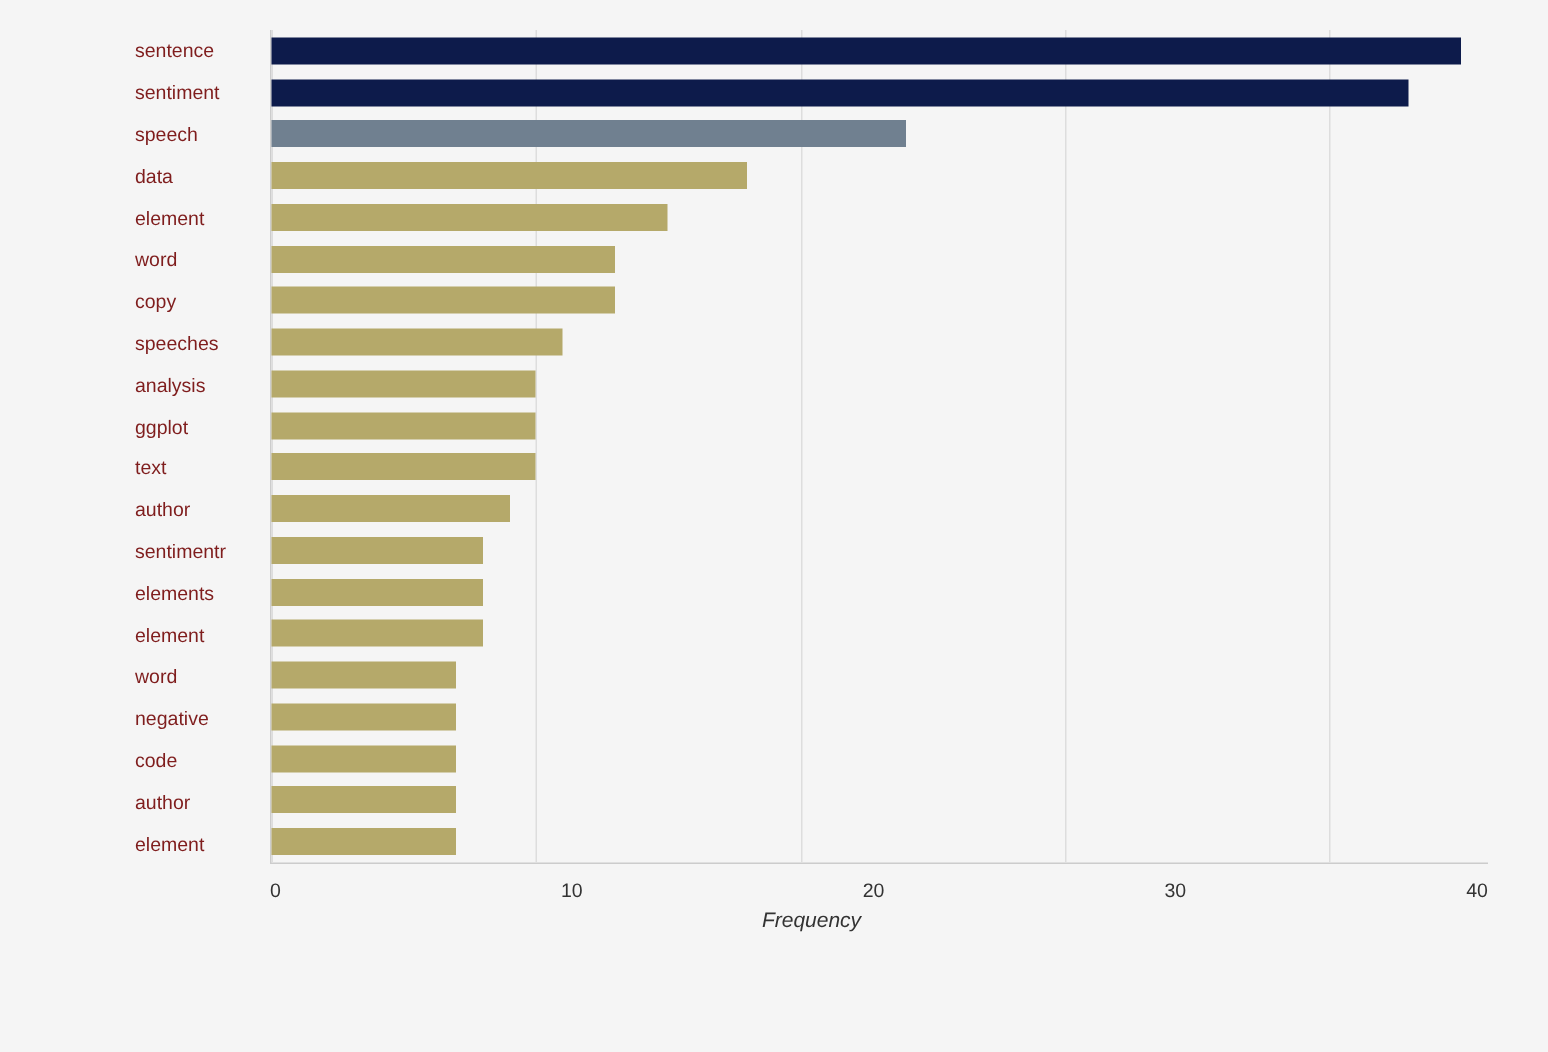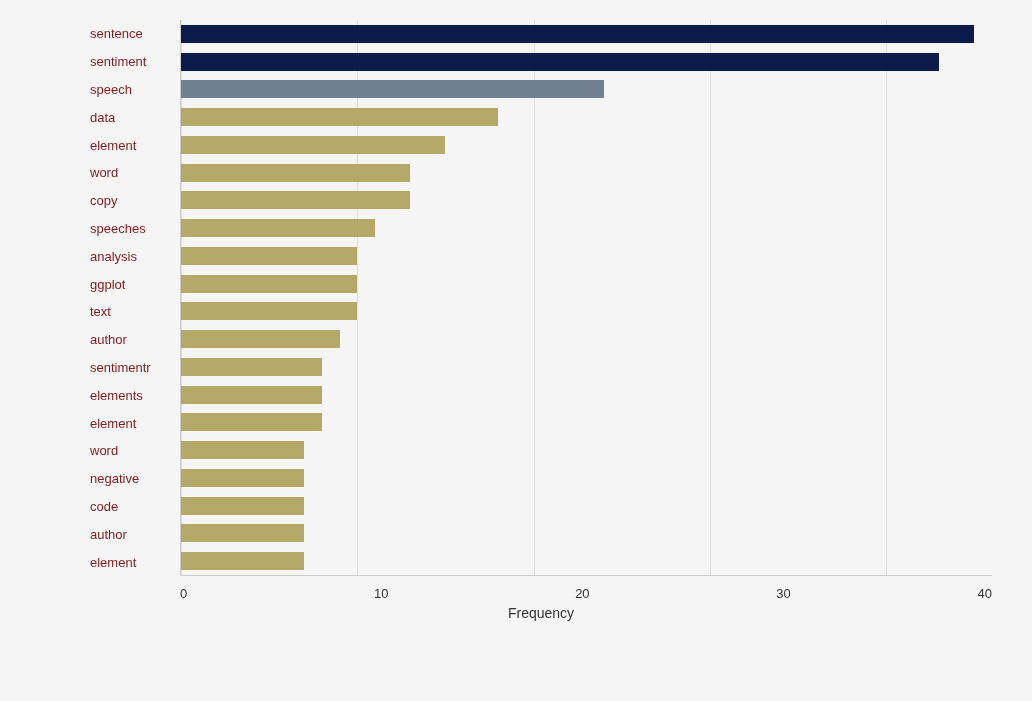--- a/index.html
+++ b/index.html
@@ -87,20 +87,21 @@
     .x-tick {
       font-size: 13px;
       color: #333;
       text-align: center;
     }
     .x-title {
       text-align: center;
       font-size: 14px;
       color: #333;
       margin-top: 4px;
+      font-style: italic;
     }
     .full-chart {
       width: 100%;
       height: 100%;
       display: flex;
       flex-direction: column;
     }
   </style>
 </head>
 <body>

